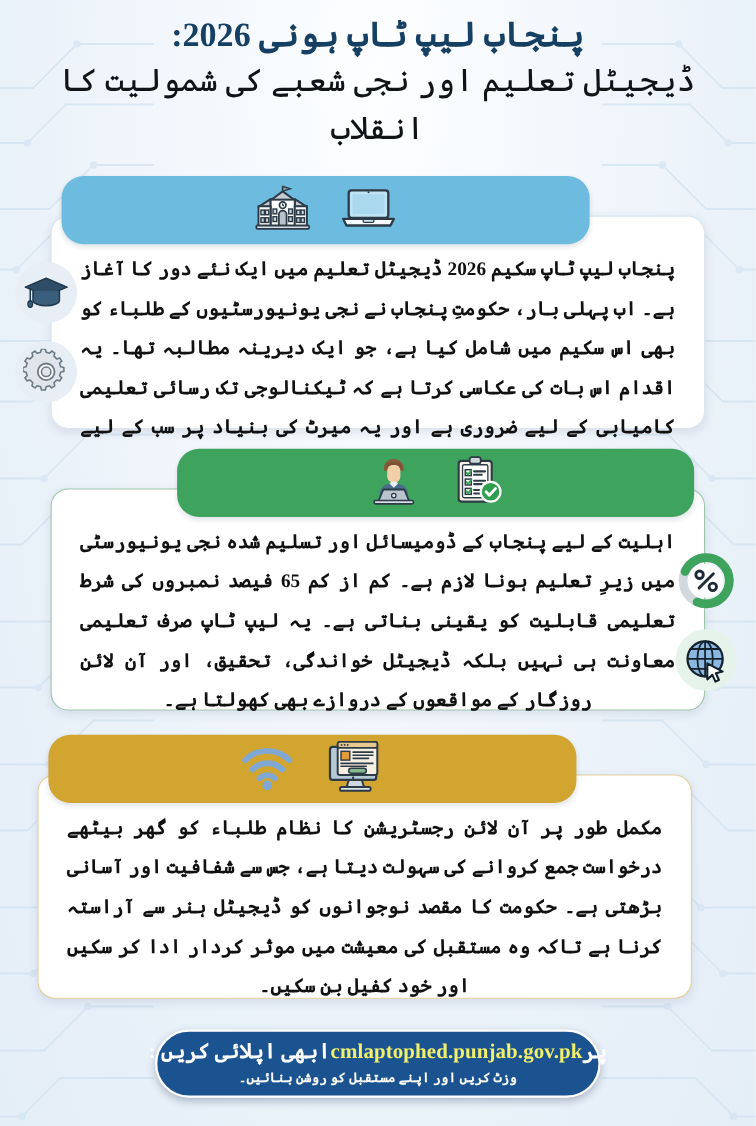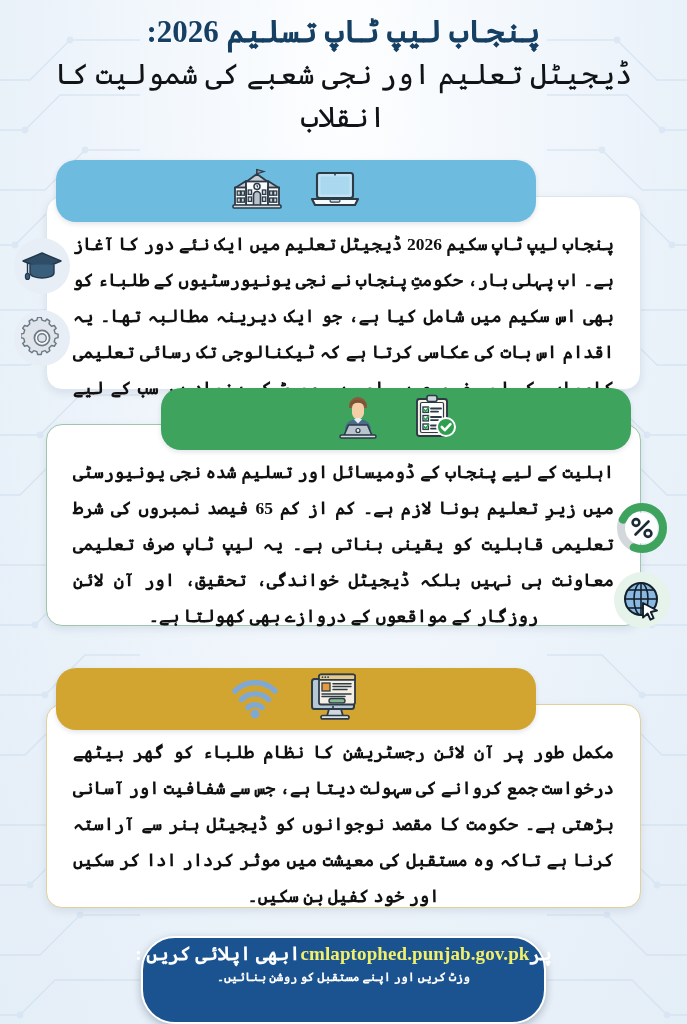--- a/index.html
+++ b/index.html
@@ -53,47 +53,47 @@
     color:#111;font-weight:700;
   }
 
   
   #card1{left:46px;top:160px;width:595px;height:230px;}
   #card1 .tab{left:10px;width:480px;background:#6dbbdf;}
   #card1 .body{top:36px;height:194px;border:1.5px solid #dbe6ef;padding:30px 26px 14px;}
   #card1 .body p{font-size:17.5px;line-height:2.05;}
 
   
-  #card2{left:46px;top:388px;width:595px;height:238px;}
+  #card2{left:46px;top:408px;width:595px;height:238px;}
   #card2 .tab{right:10px;left:auto;width:470px;background:#3da35d;}
   #card2 .body{top:36px;height:202px;border:1.5px solid #9dc6ab;padding:30px 26px 14px;}
   #card2 .body p{font-size:17.5px;line-height:2.05;}
 
   
-  #card3{left:46px;top:668px;width:595px;height:240px;}
+  #card3{left:34px;top:668px;width:595px;height:240px;}
   #card3 .tab{left:10px;width:480px;background:#d2a531;}
   #card3 .body{top:36px;height:204px;border:1.5px solid #e3cf9a;padding:30px 26px 14px;}
   #card3 .body p{font-size:17.5px;line-height:2.05;}
 
   
   .bubble{
     position:absolute;width:56px;height:56px;border-radius:50%;
     display:flex;align-items:center;justify-content:center;
     background:#e7eef6;z-index:3;
   }
   .bubble.green{background:#e6f3ea;}
   .bubble.plain{background:transparent;}
 
   
   .footer{
-    position:absolute;left:141px;top:936px;width:405px;height:88px;
+    position:absolute;left:141px;top:936px;width:405px;height:62px;
     background:#1b5390;border-radius:34px;
     border:2px solid #ffffff;
     box-shadow:0 3px 8px rgba(10,30,60,.28);
-    display:flex;flex-direction:column;align-items:center;
+    display:flex;flex-direction:column;align-items:center;justify-content:center;
     box-sizing:border-box;padding:4px 16px;
   }
   .footer .l1{direction:rtl;color:#ffffff;font-size:19px;font-weight:700;line-height:1.3;white-space:nowrap;}
   .footer .l1 .url{color:#f2ef6a;font-family:"Liberation Serif",serif;letter-spacing:.1px;}
   .footer .l2{direction:rtl;color:#ffffff;font-size:12px;font-weight:700;line-height:1.4;margin-top:2px;white-space:nowrap;}
 </style>
 </head>
 <body>
 
 <div class="page">
@@ -174,21 +174,21 @@
           <circle cx="80" cy="720" r="3.4"></circle>
         <circle cx="90" cy="825" r="3.4"></circle>
           <circle cx="110" cy="885" r="3.4"></circle>
         <circle cx="60" cy="915" r="3.4"></circle>
           <circle cx="120" cy="1015" r="3.4"></circle>
       </g>
     </svg>
   </div>
 
   <div class="title-wrap">
-    <div class="title-line1">پنجاب لیپ ٹاپ تسلیم 2026:</div>
+    <div class="title-line1">پنجاب لیپ ٹاپ ہونی 2026:</div>
     <div class="title-line2">ڈیجیٹل تعلیم اور نجی شعبے کی شمولیت کا انقلاب</div>
   </div>
 
   <div class="card" id="card1">
     <div class="tab">
       <span>
         <svg width="52" height="40" viewBox="0 0 52 40" aria-hidden="true">
           <rect x="8" y="4" width="36" height="25" rx="2.5" fill="#bfe3f4" stroke="#2d3b47" stroke-width="2.1"></rect>
           <rect x="11.5" y="7.5" width="29" height="18" rx="1" fill="#a9d8ef"></rect>
           <path d="M3 30 H49 L46 36 H6 Z" fill="#f7fbfd" stroke="#2d3b47" stroke-width="2.1" stroke-linejoin="round"></path>

